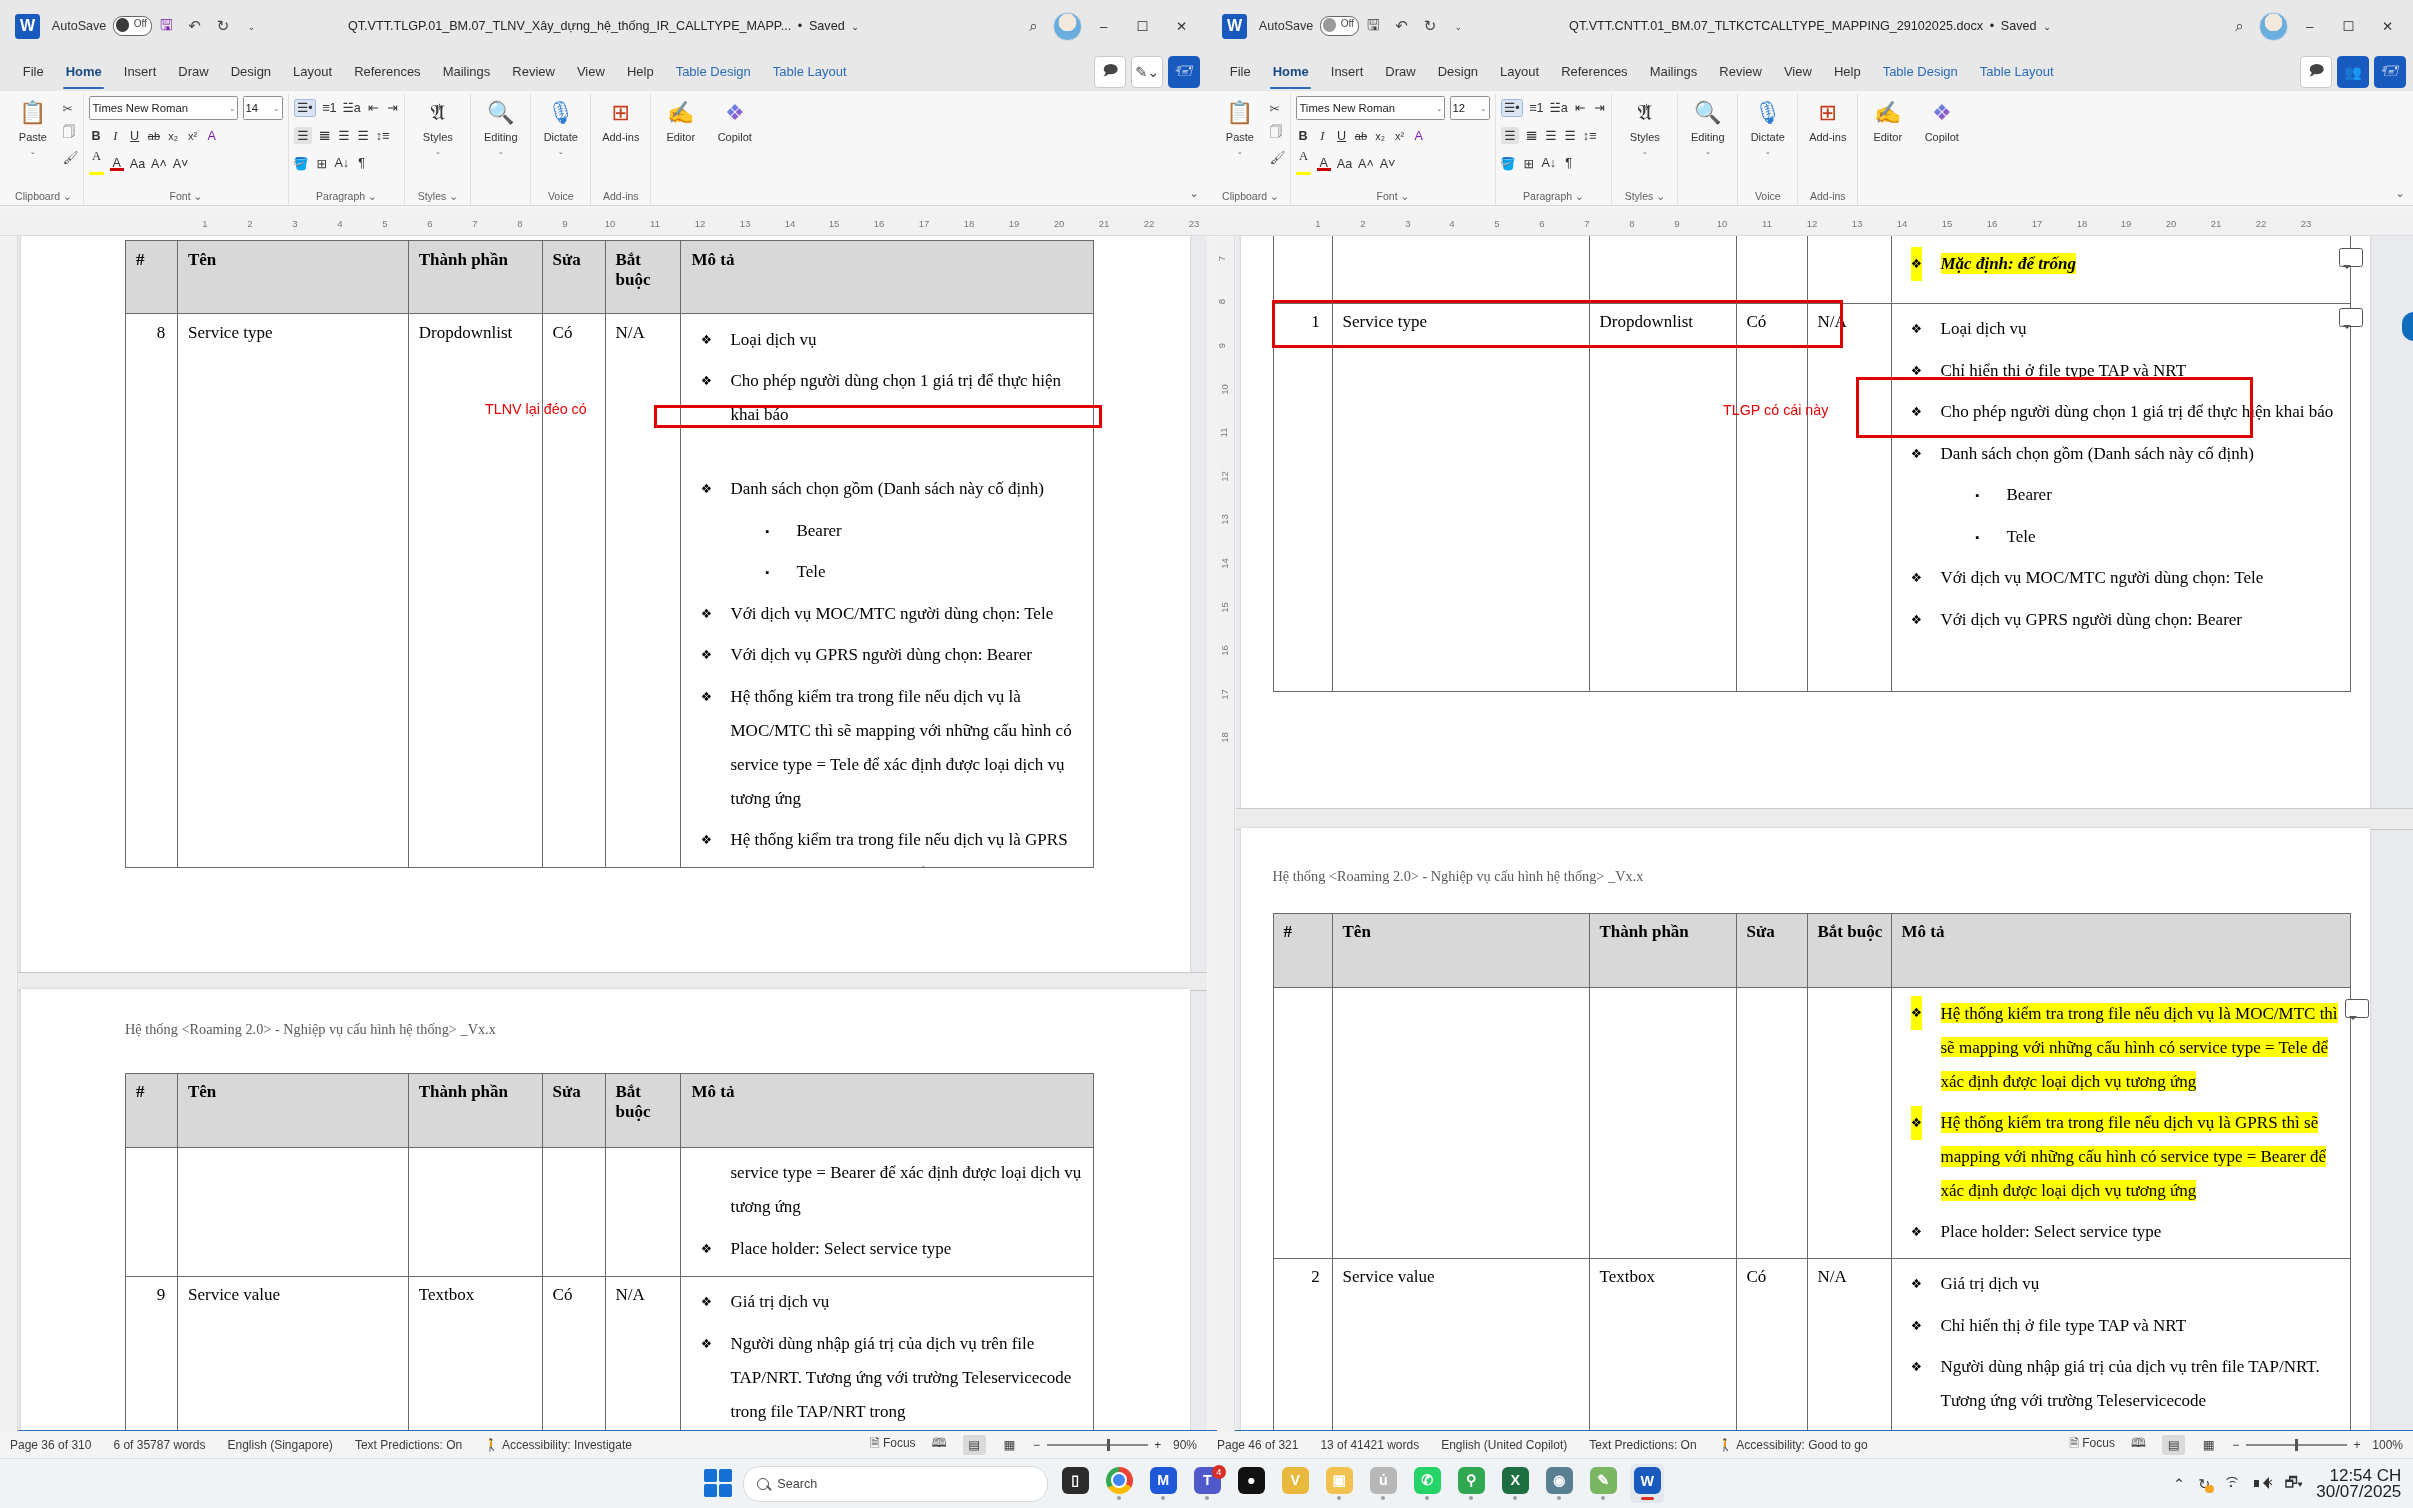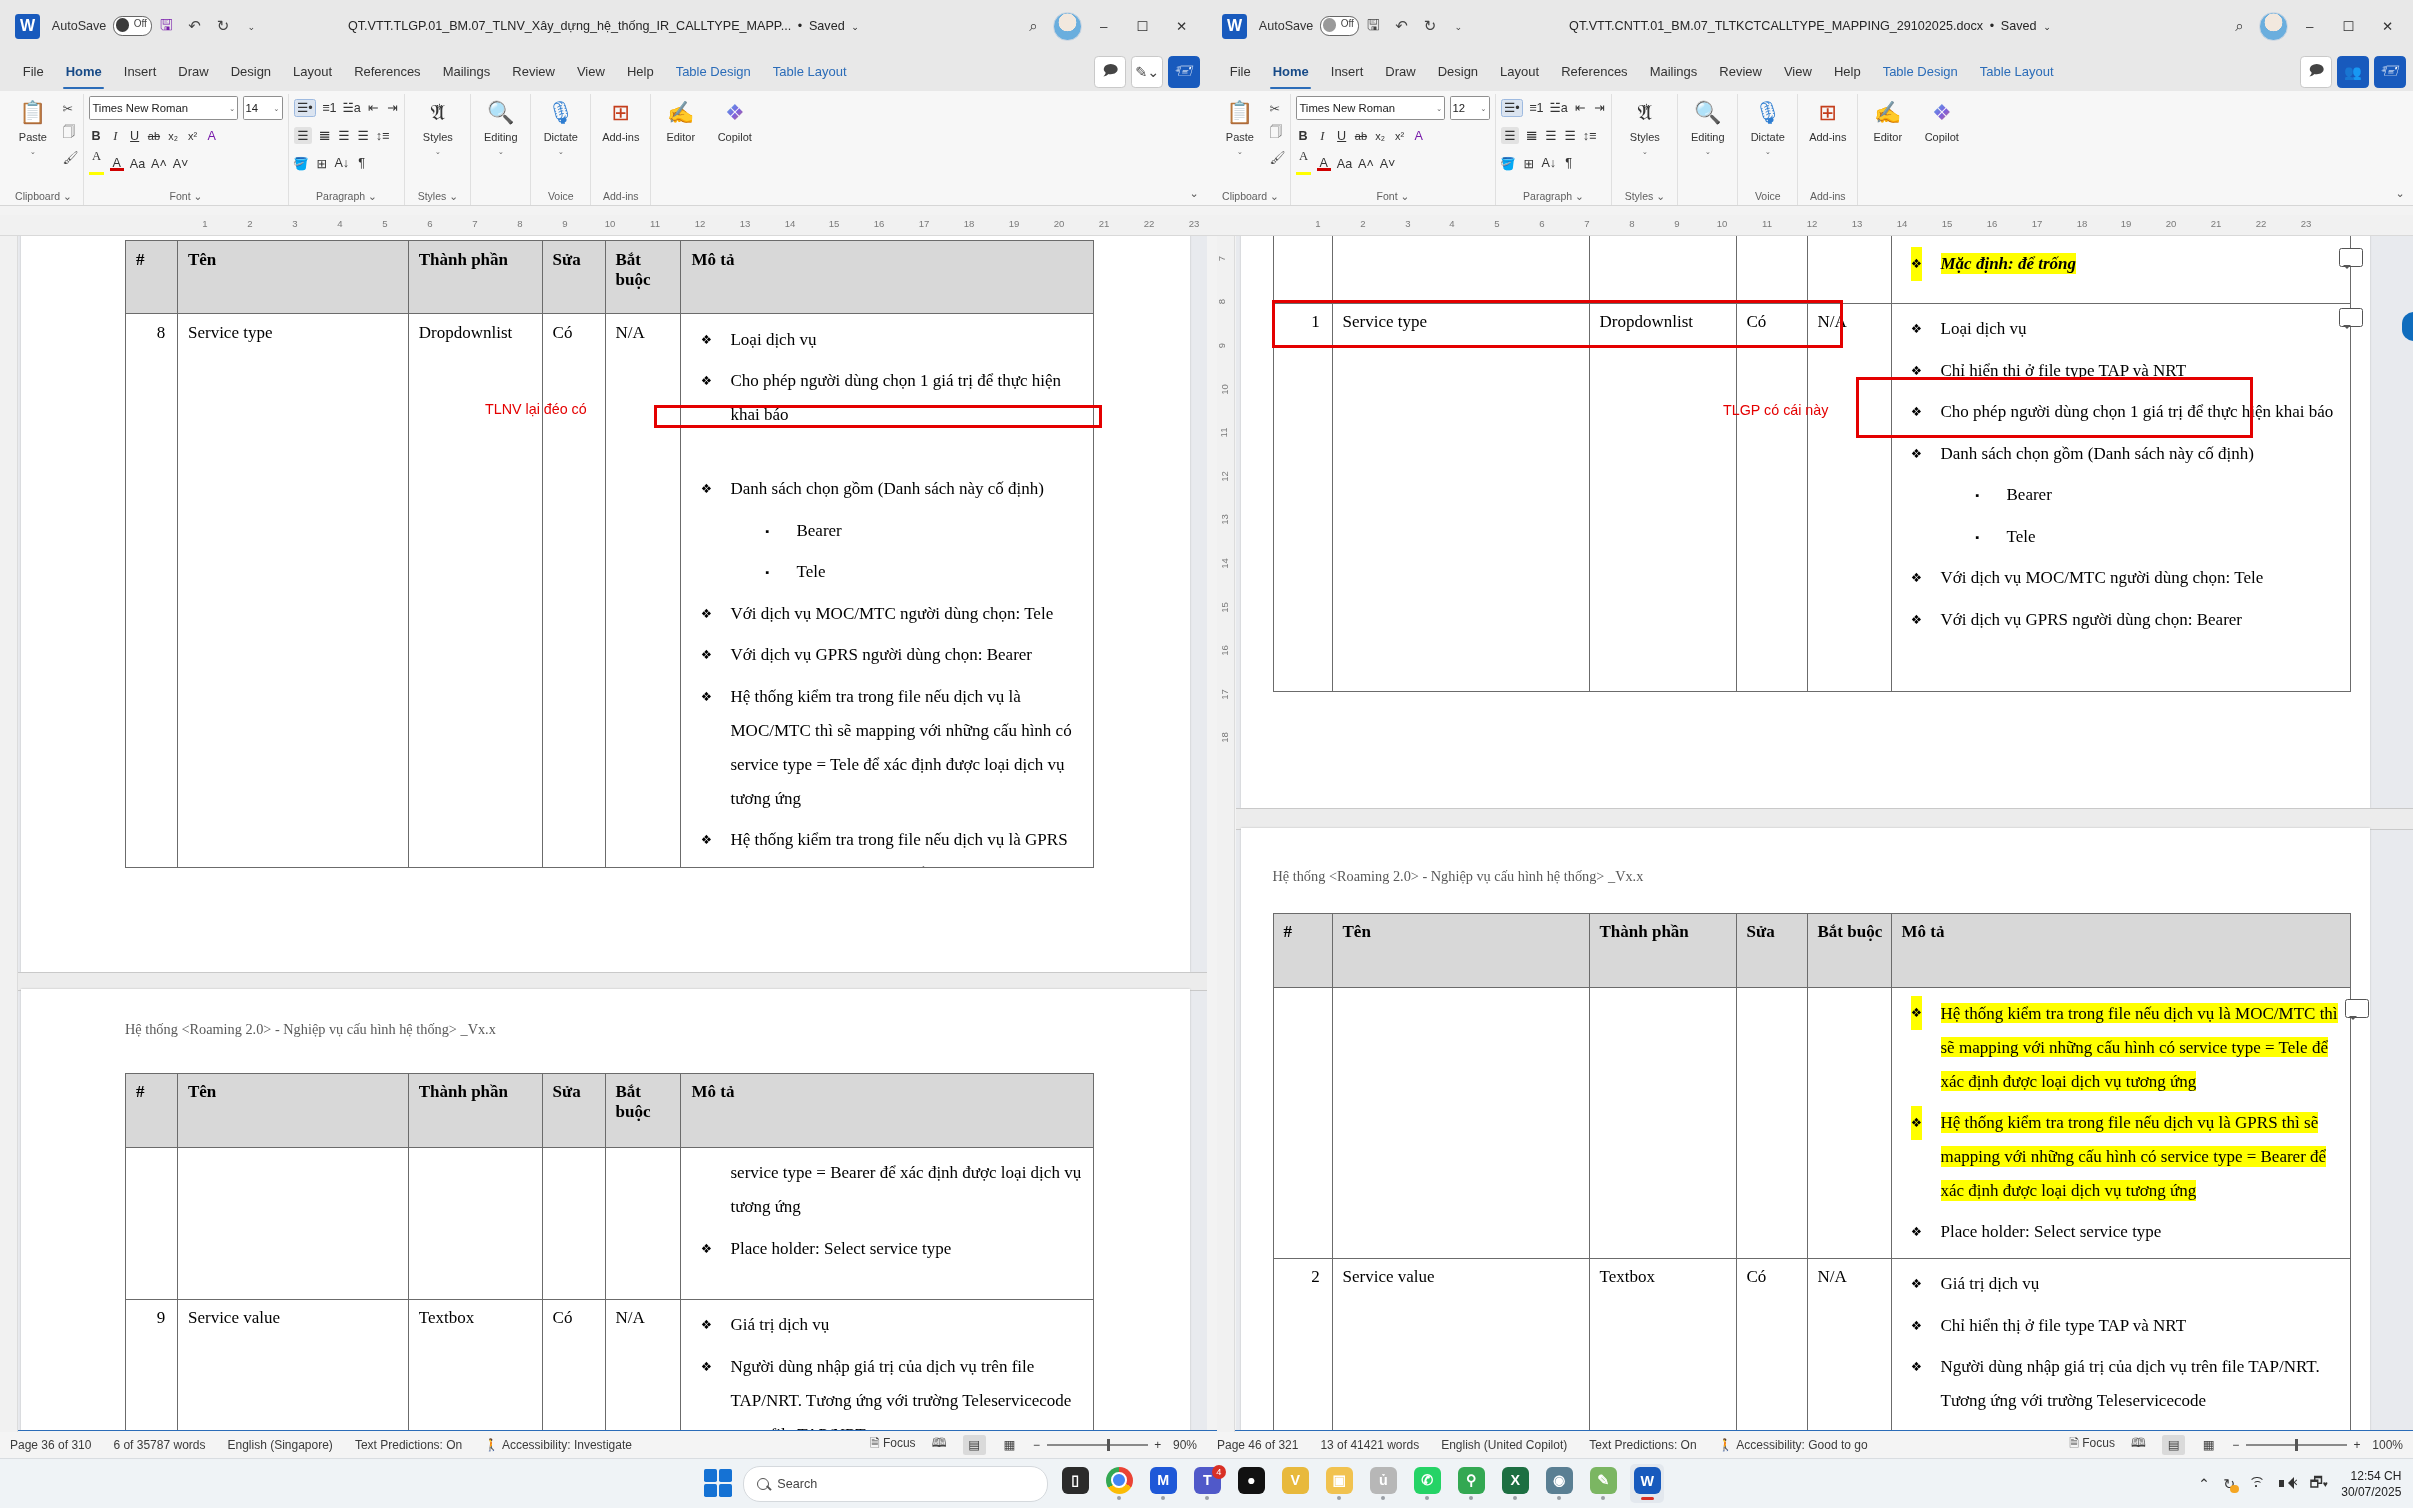--- a/index.html
+++ b/index.html
@@ -85,21 +85,21 @@
   .searchpill{width:277px;height:34px;background:#fff;border:0.8px solid #d5d9dd;border-radius:17px;display:flex;align-items:center;padding:0 13.4px;gap:8.4px;color:#444;font-size:12.6px;}
   .mag{width:10px;height:10px;border:1.7px solid #555;border-radius:50%;position:relative;}
   .mag:after{content:"";position:absolute;left:8.4px;top:8.4px;width:5.9px;height:1.7px;background:#555;transform:rotate(45deg);}
   .appic{width:34px;height:39px;display:flex;flex-direction:column;align-items:center;justify-content:center;position:relative;}
   .appic .ic{width:27px;height:27px;border-radius:5.9px;display:flex;align-items:center;justify-content:center;font-weight:bold;color:#fff;font-size:14.3px;}
   .appic .dot{width:4.2px;height:4.2px;border-radius:50%;background:#9aa0a6;margin-top:2.5px;}
   .appic .dot.hidden{visibility:hidden;}
   .appic.active{background:#e3e8ee;border-radius:5px;}
   .appic .badge{position:absolute;top:0.8px;right:-1.7px;background:#d93025;color:#fff;font-size:9.2px;width:14.3px;height:14.3px;border-radius:50%;display:flex;align-items:center;justify-content:center;}
   .tray{position:absolute;right:11.7px;display:flex;align-items:center;gap:13.4px;height:100%;color:#333;}
-  .clock{text-align:right;font-size:12px;line-height:16px;color:#222;}
+  .clock{text-align:right;font-size:17px;line-height:16px;color:#222;}
   .trayic{font-size:14.3px;position:relative;}
   .odot{position:absolute;right:-3.4px;bottom:-1.7px;width:8.4px;height:8.4px;border-radius:50%;background:#f5a623;}
   .spk{position:relative;width:17px;height:13.4px;}
   .spk .b{position:absolute;left:0;top:3.4px;width:5px;height:6.7px;background:#333;}
   .spk .t{position:absolute;left:3.4px;top:0;border:6.7px solid transparent;border-right-color:#333;}
   .spk .x{position:absolute;left:11px;top:0;font-size:10px;color:#333;}
   .wifi{width:17px;height:13.4px;position:relative;overflow:hidden;}
   .wifi i{position:absolute;border:1.7px solid #333;border-radius:50%;border-bottom-color:transparent;border-left-color:transparent;border-right-color:transparent;}
   .wifi i:nth-child(1){left:0.8px;top:0;width:13.4px;height:13.4px;}
   .wifi i:nth-child(2){left:4.2px;top:4.2px;width:6.7px;height:6.7px;}
@@ -348,21 +348,21 @@
         <div class="doc-header" style="left:104px;top:32px;">Hệ thống &lt;Roaming 2.0&gt; - Nghiệp vụ cấu hình hệ thống&gt; _Vx.x</div>
       <div class="dtable" style="left: 104px; top: 84px; width: 967px;">
             <div class="trow thead" style="height: 74px;">
               <div class="tcell" style="width: 52px;">#</div>
               <div class="tcell" style="width: 231px;">Tên</div>
               <div class="tcell" style="width: 134px;">Thành phần</div>
               <div class="tcell" style="width: 63px;">Sửa</div>
               <div class="tcell" style="width: 76px;">Bắt buộc</div>
               <div class="tcell" style="width: 412px;">Mô tả</div>
             </div>
-            <div class="trow" style="height: 152px;">
+            <div class="trow" style="height: 129px;">
               <div class="tcell num-cell" style="width: 52px;"></div>
               <div class="tcell" style="width: 231px;"></div>
               <div class="tcell" style="width: 134px;"></div>
               <div class="tcell" style="width: 63px;"></div>
               <div class="tcell" style="width: 76px;"></div>
               <div class="tcell" style="width: 412px;">
                 <div class="para lvl0"><span>service type = Bearer để xác định được loại dịch vụ tương ứng</span></div>
                 <div class="para"><span class="blt">❖</span><span>Place holder: Select service type</span></div>
               </div>
             </div>

